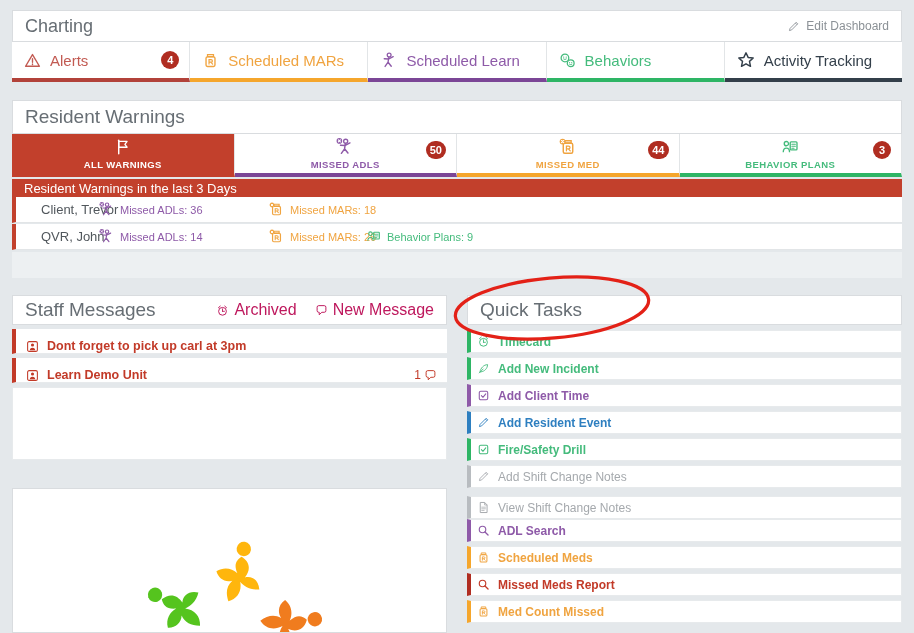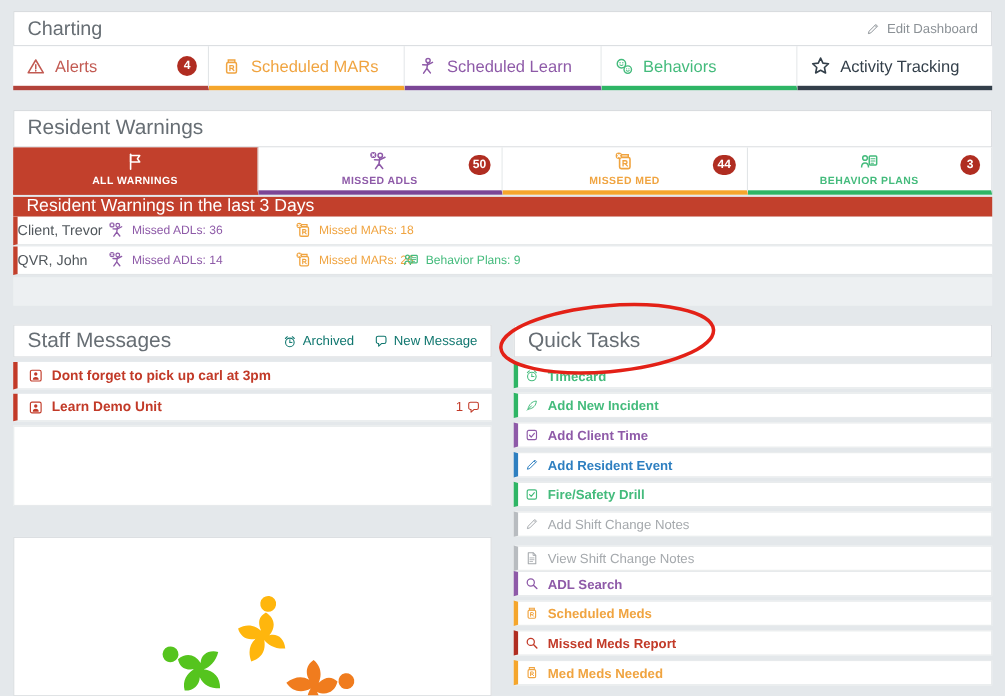--- a/index.html
+++ b/index.html
@@ -29,35 +29,35 @@
   .rw-header .title{font-size:19px;color:var(--title);}
   .rw-tabs{position:absolute;left:12px;top:134px;width:890px;height:43px;display:flex;}
   .rw-tab{flex:1;position:relative;background:#fff;border-right:1px solid #e2e5e7;border-bottom:4px solid transparent;display:flex;flex-direction:column;align-items:center;justify-content:center;gap:3px;cursor:pointer;box-sizing:border-box;}
   .rw-tab .lbl{font-size:9.5px;letter-spacing:.4px;font-weight:bold;}
   .rw-tab .badge{position:absolute;right:10px;top:7px;margin:0;}
   .rwt-all{background:var(--red);border-bottom-color:var(--red);color:#fff;}
   .rwt-all .lbl{color:#fff;}
   .rwt-adls{color:var(--purple);border-bottom-color:var(--purpledark);}
   .rwt-med{color:var(--orange);border-bottom-color:var(--orangeline);}
   .rwt-bp{color:var(--green);border-bottom-color:var(--greendark);}
-  .rw-banner{position:absolute;left:12px;top:179px;width:890px;height:18px;background:var(--red);color:#fff;font-size:16px;display:flex;align-items:center;padding:0 12px;box-sizing:border-box;}
+  .rw-banner{position:absolute;left:12px;top:179px;width:890px;height:18px;background:var(--red);color:#fff;font-size:13px;display:flex;align-items:center;padding:0 12px;box-sizing:border-box;}
   .rw-row{position:absolute;left:12px;width:890px;height:26px;background:#fff;border-left:4px solid var(--red);border-bottom:1px solid #e2e5e7;display:flex;align-items:center;box-sizing:border-box;cursor:pointer;}
-  .rw-row .name{font-size:13px;color:var(--text);padding-left:0;}
+  .rw-row .name{font-size:13px;color:var(--text);padding-left:25px;}
   .rw-stat{position:absolute;display:flex;align-items:center;gap:6px;font-size:11px;}
   .st-adl{left:83px;color:var(--purple);}
   .st-mar{left:253px;color:var(--orange);}
   .st-bp{left:350px;color:var(--green);}
   .rw-filler{position:absolute;left:12px;top:252px;width:890px;height:26px;background:#edf0f2;}
 
   
   .sm-header{left:12px;top:295px;width:435px;height:30px;display:flex;align-items:center;padding:0 12px;}
   .sm-header .title{font-size:19px;color:var(--title);}
   .sm-actions{margin-left:auto;display:flex;gap:18px;}
-  .sm-action{display:flex;align-items:center;gap:5px;font-size:12px;color:#0f766e;cursor:pointer;}
-  .msg-row{position:absolute;left:12px;width:435px;height:25px;background:#fff;border-left:4px solid var(--msgred);border-bottom:1px solid #e7eaec;display:flex;align-items:center;gap:8px;padding:0 10px;color:var(--msgred);box-sizing:border-box;cursor:pointer;}
+  .sm-action{display:flex;align-items:center;gap:5px;font-size:16px;color:#be185d;cursor:pointer;}
+  .msg-row{position:absolute;left:12px;width:435px;height:25px;background:#fff;border-left:4px solid var(--msgred);border-bottom:1px solid #e7eaec;display:flex;align-items:flex-end;gap:8px;padding:0 10px;color:var(--msgred);box-sizing:border-box;cursor:pointer;}
   .msg-row .txt{font-size:12.5px;font-weight:bold;}
   .msg-count{margin-left:auto;display:flex;align-items:center;gap:3px;font-size:12px;color:var(--msgred);}
   .sm-filler{position:absolute;left:12px;top:387px;width:435px;height:73px;background:#fff;border:1px solid #e7eaec;box-sizing:border-box;}
 
   
   .logo-panel{left:12px;top:488px;width:435px;height:145px;overflow:hidden;}
 
   
   .qt-header{left:467px;top:295px;width:435px;height:30px;display:flex;align-items:center;padding:0 12px;}
   .qt-header .title{font-size:19px;color:var(--title);}
@@ -399,20 +399,20 @@
   <div class="qt-row qt-red" style="top:573px">
     <svg class="ic" width="13" height="13" viewBox="0 0 16 16">
         <use href="#s-search"></use>
       </svg>
     <span>Missed Meds Report</span>
   </div>
   <div class="qt-row qt-orange" style="top:600px">
     <svg class="ic" width="13" height="13" viewBox="0 0 16 16">
         <use href="#s-rx"></use>
       </svg>
-    <span>Med Meds Needed</span>
+    <span>Med Count Missed</span>
   </div>
 
   <svg class="annotation" width="225" height="85" viewBox="0 0 225 85">
     <ellipse cx="112" cy="42" rx="97" ry="30" fill="none" stroke="#e32117" stroke-width="3.2" transform="rotate(-5 112 42)"></ellipse>
   </svg>
 
 </div>
 
 </body></html>

